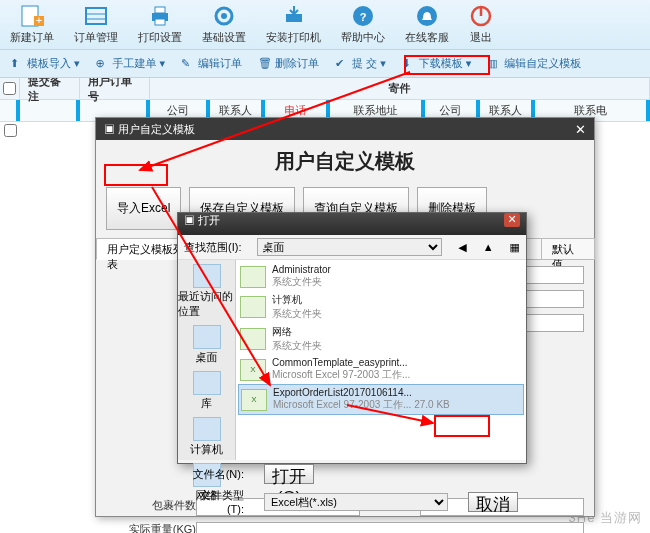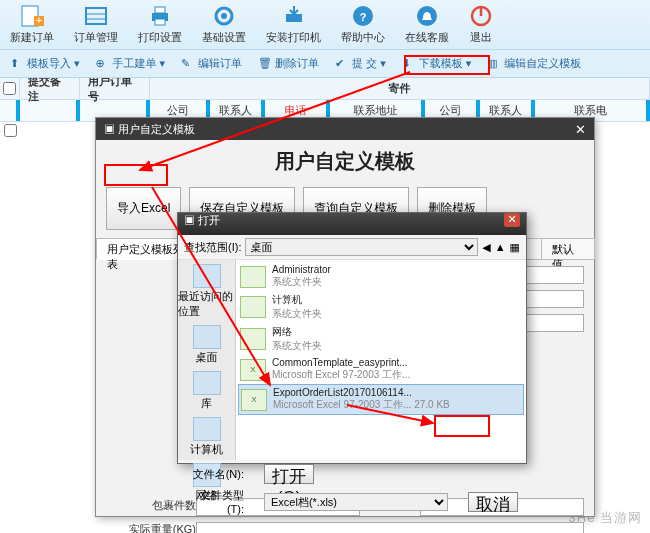--- a/index.html
+++ b/index.html
@@ -37,21 +37,21 @@
 .frow input,.frow .fake-in{flex:1;border:1px solid #aaa;height:18px;padding:0 3px;background:#fff}
 
 .modal2{position:absolute;left:177px;top:212px;width:350px;height:252px;background:#f4f4f4;border:1px solid #666;box-shadow:3px 3px 10px rgba(0,0,0,.4);z-index:50}
 .m2-title{background:linear-gradient(#4a4a4a,#2a2a2a);color:#fff;height:22px;display:flex;align-items:flex-start;padding:0 6px;justify-content:space-between}
 .m2-title .rb{width:16px;height:14px;background:#c94b3a;color:#fff;text-align:center;line-height:13px;cursor:pointer;border-radius:2px}
 .m2-body{display:flex;height:200px}
 .m2-side{width:58px;background:#eaeaea;border-right:1px solid #ccc;display:flex;flex-direction:column;align-items:center;padding-top:4px;gap:6px;font-size:10px}
 .m2-side .si{display:flex;flex-direction:column;align-items:center;gap:1px;cursor:pointer}
 .m2-side .sico{width:28px;height:24px;background:#cfe3f5;border:1px solid #9ec3dd}
 .m2-main{flex:1;display:flex;flex-direction:column}
-.m2-look{display:flex;align-items:center;padding:3px 6px;gap:4px;border-bottom:1px solid #ddd}
+.m2-look{display:flex;align-items:center;padding:3px 6px;gap:16px;border-bottom:1px solid #ddd}
 .m2-look select{flex:1;border:1px solid #aaa;height:18px;font-size:11px}
 .m2-list{flex:1;overflow:auto;background:#fff;padding:2px}
 .li{display:flex;align-items:center;gap:6px;padding:2px;cursor:pointer}
 .li.sel{background:#cfe3f5;border:1px solid #7fb3d9}
 .li .lico{width:26px;height:22px;background:#e8f4dc;border:1px solid #9dc779;display:flex;align-items:center;justify-content:center;font-size:8px;color:#3a7a2a}
 .li .txt{display:flex;flex-direction:column}
 .li .t1{color:#222;font-size:10px}
 .li .t2{color:#888;font-size:10px}
 .m2-foot{padding:4px 8px;display:flex;flex-direction:column;gap:4px}
 .fr2{display:flex;align-items:center;gap:20px}

